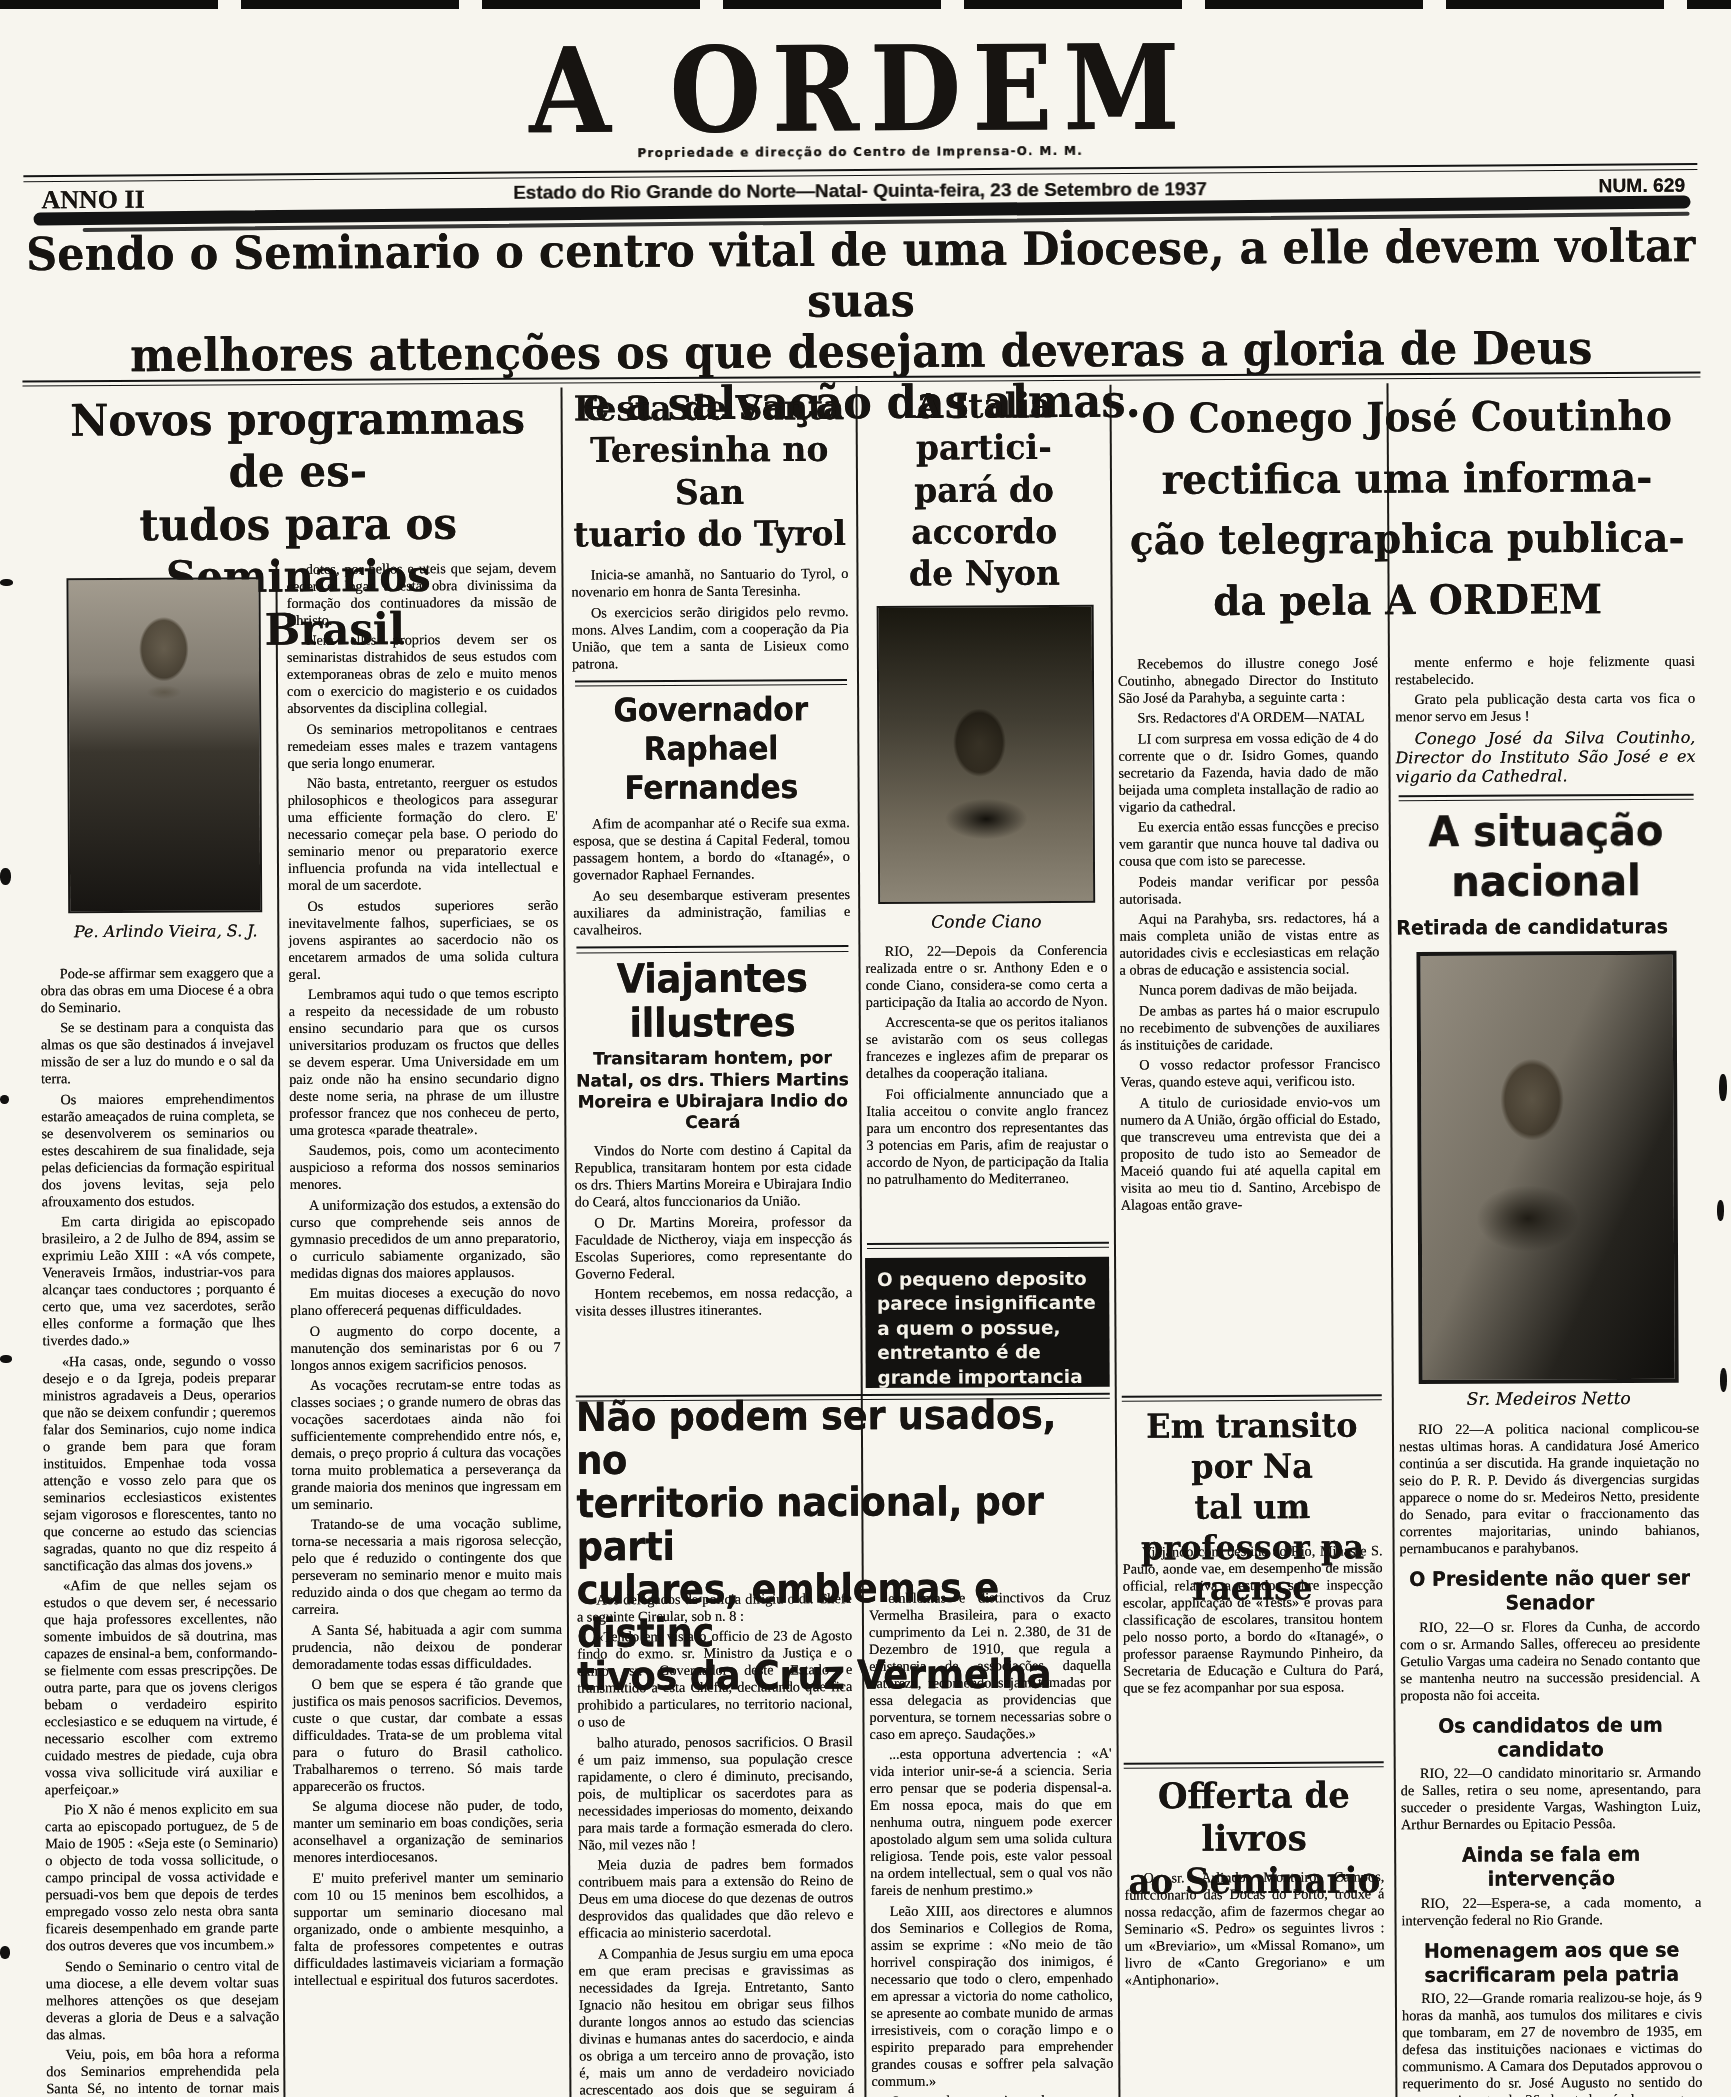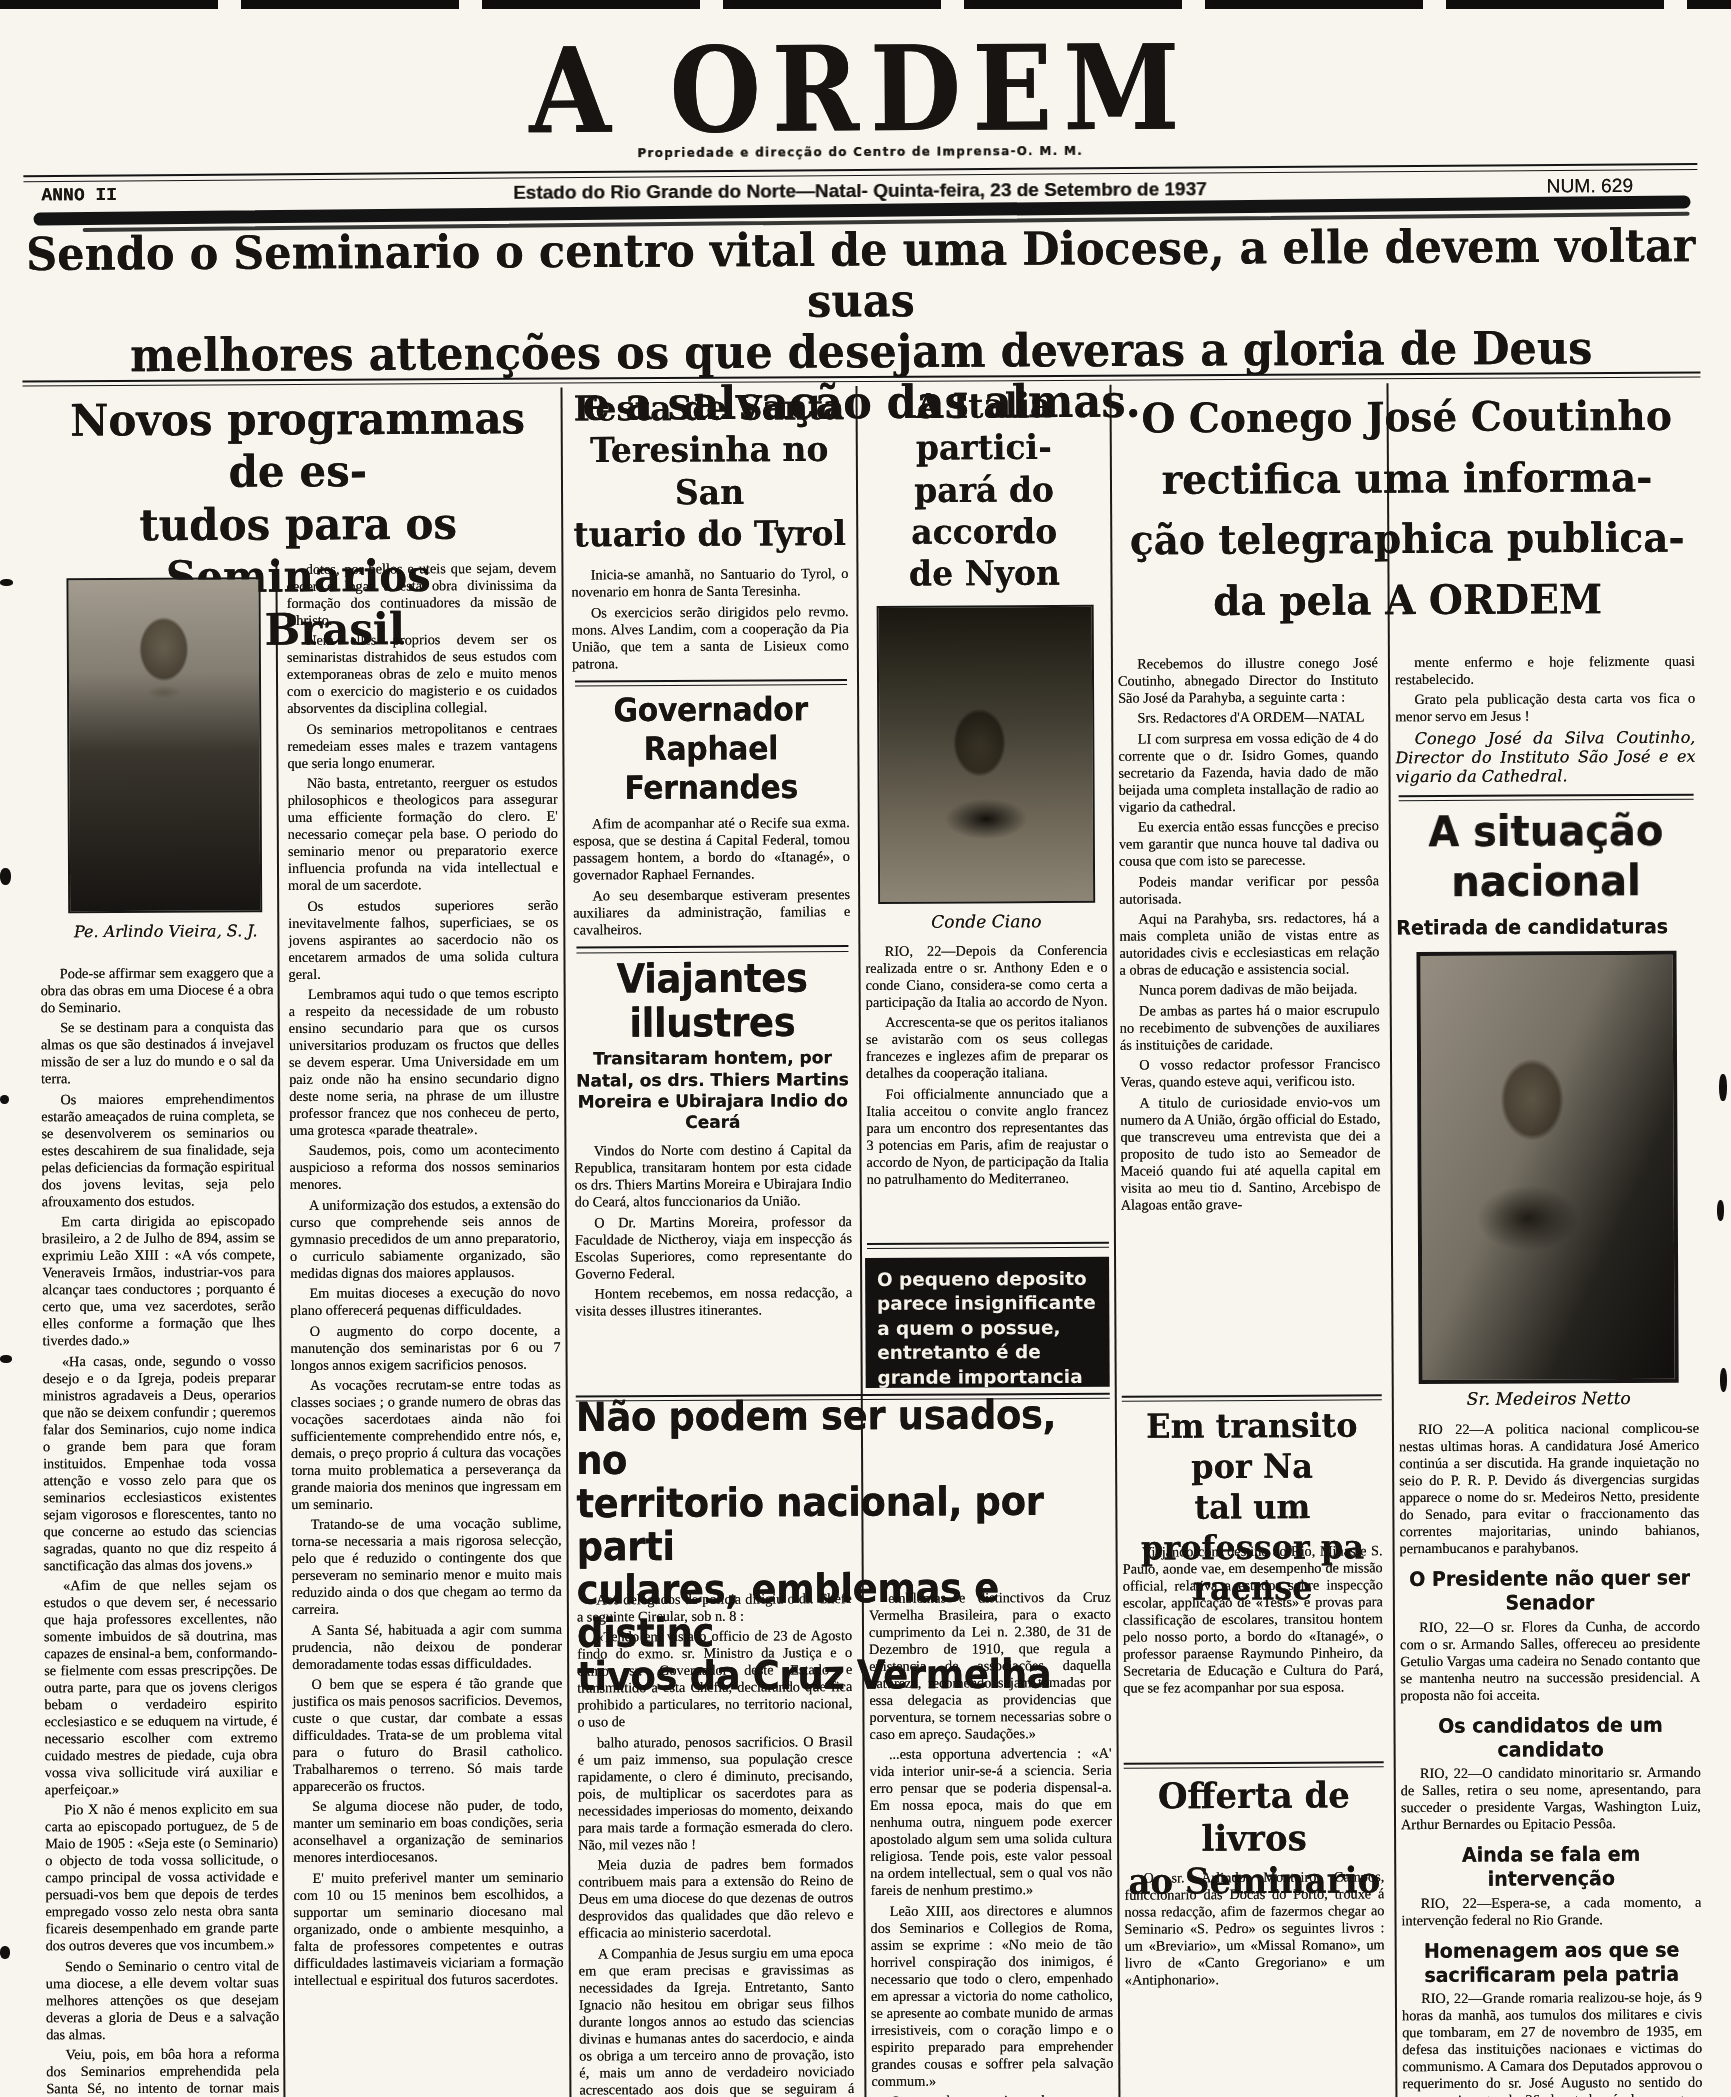--- a/index.html
+++ b/index.html
@@ -8,23 +8,23 @@
   .tilt{position:absolute;inset:0;transform:rotate(-0.3deg);}
   .ink{text-shadow:0 0 0.4px rgba(15,12,8,.8);}
   .abs{position:absolute;}
   
   .masthead-title{top:37px;left:0;width:100%;text-align:center;
     font-family:"DejaVu Serif",serif;font-weight:bold;font-size:105px;line-height:1;
     letter-spacing:11px;transform:scaleY(1.12);}
   .masthead-sub{top:145px;left:0;width:100%;text-align:center;font-family:"DejaVu Sans",sans-serif;
     font-weight:bold;font-size:12px;letter-spacing:1.3px;filter:blur(0.3px);}
   .rule-thin{top:169px;left:29px;width:1674px;height:4.2px;border-top:2.5px solid #141414;border-bottom:1.7px solid #141414;transform:rotate(-0.12deg);}
-  .anno{top:181px;left:47px;font-family:Liberation Mono, monospace;font-weight:bold;font-size:18px;}
+  .anno{top:181px;left:47px;font-family:Liberation Serif, serif;font-weight:bold;font-size:26px;}
   .dateline{top:180px;left:404px;width:923px;text-align:center;font-family:"Liberation Sans",sans-serif;font-weight:bold;font-size:19px;filter:blur(0.1px);}
-  .num{top:179px;left:1552px;font-family:"Liberation Sans",sans-serif;font-weight:normal;font-size:19.3px;}
+  .num{top:179px;left:1604px;font-family:"Liberation Sans",sans-serif;font-weight:bold;font-size:19.3px;}
   .rule-thick{top:204px;left:39px;width:1657px;height:12.6px;background:#141414;border-radius:7.6px;transform:rotate(-0.3deg);}
   .rule-thick2{top:220px;left:88px;width:1607px;height:4.2px;background:#141414;border-radius:3.4px;transform:rotate(-0.28deg);opacity:.85;}
   .lead-head{top:230px;left:27px;width:1678px;text-align:center;font-family:"DejaVu Serif",serif;
     font-weight:bold;font-size:43px;line-height:1.12;transform:scaleY(1.06);}
   .rule-lead{top:376px;left:27px;width:1678px;height:3.4px;border-top:2.5px solid #141414;border-bottom:1.3px solid #141414;}
   
   .vrule{position:absolute;width:1.7px;background:#1c1a17;}
   
   .col{position:absolute;overflow:hidden;}
   .col p, .flow p{margin:0 0 3.4px 0;font-size:14.3px;line-height:17px;text-align:justify;text-indent:19.3px;}

